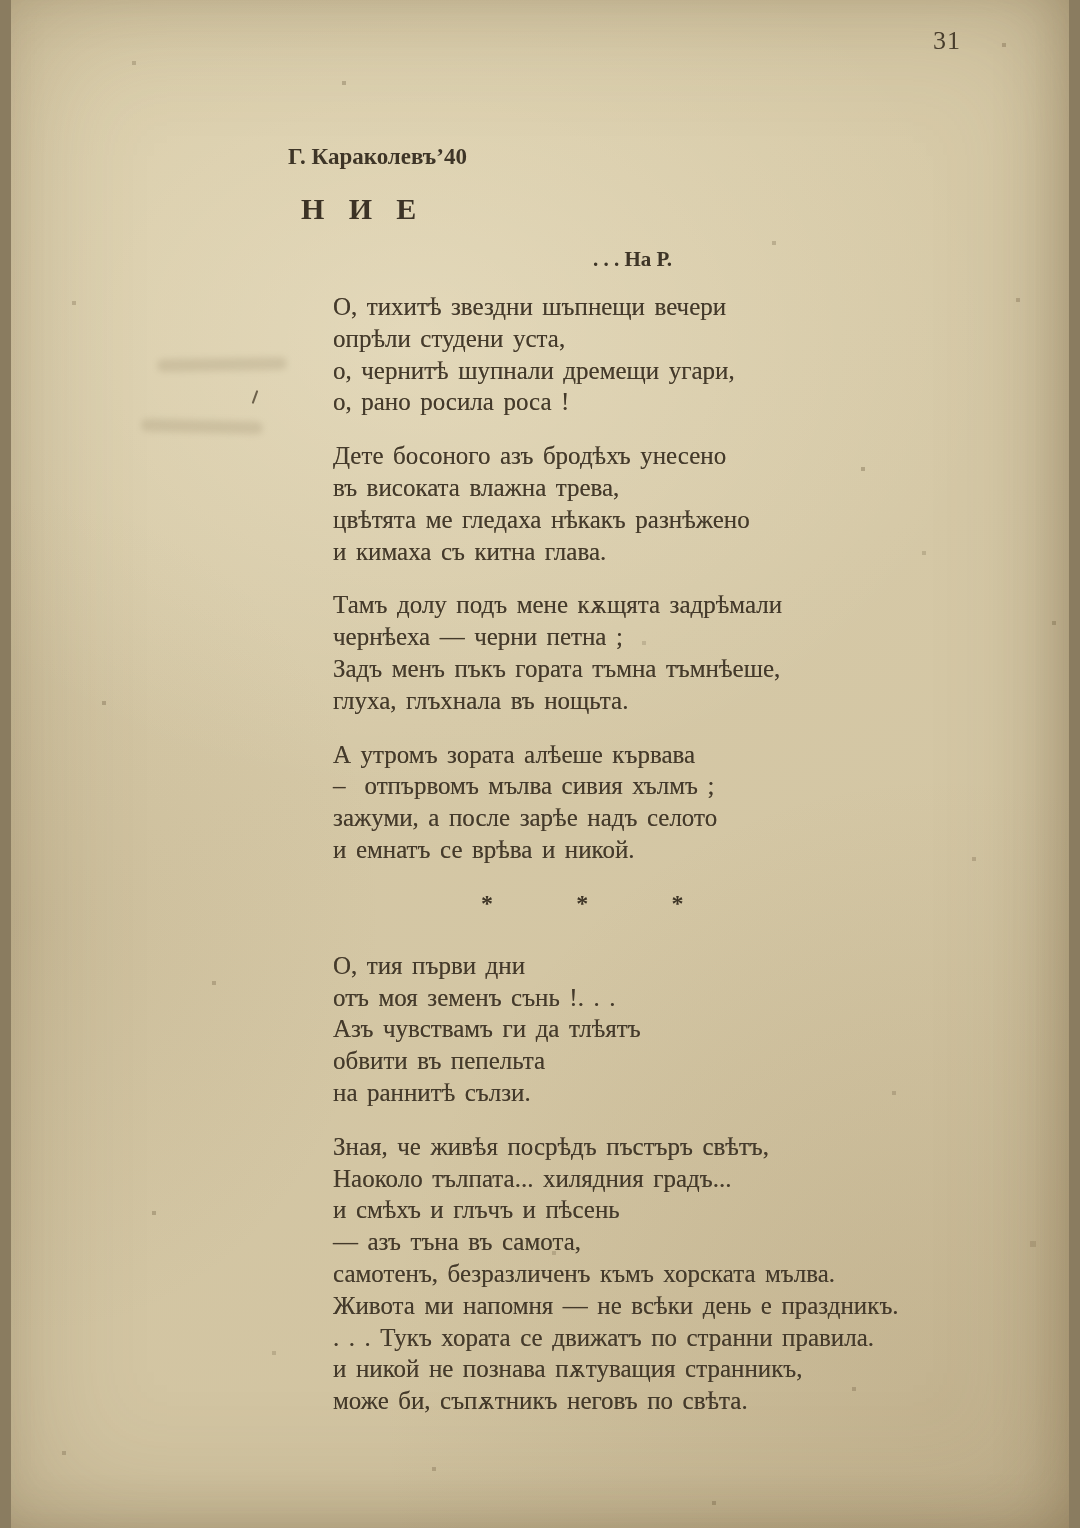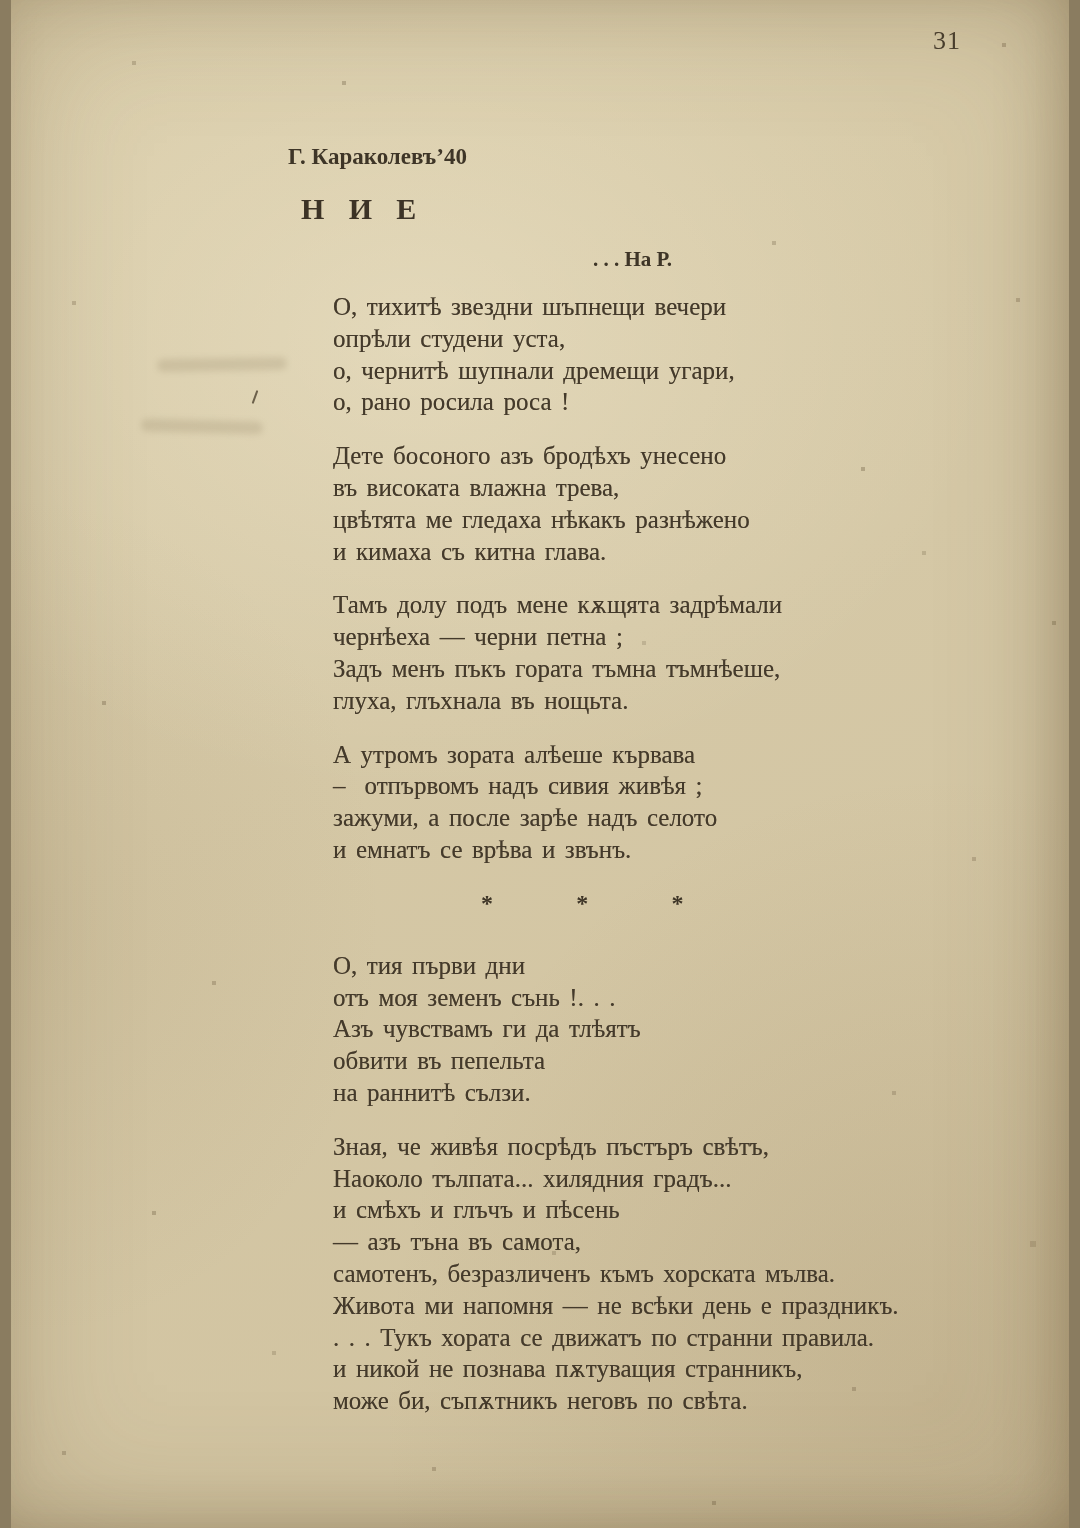--- a/index.html
+++ b/index.html
@@ -126,23 +126,23 @@
       <div class="line">и кимаха съ китна глава.</div>
     </div>
     <div class="stanza">
       <div class="line">Тамъ долу подъ мене кѫщята задрѣмали</div>
       <div class="line">чернѣеха — черни петна ;</div>
       <div class="line">Задъ менъ пъкъ гората тъмна тъмнѣеше,</div>
       <div class="line">глуха, глъхнала въ нощьта.</div>
     </div>
     <div class="stanza">
       <div class="line">А утромъ зората алѣеше кървава</div>
-      <div class="line">–  отпървомъ надъ сивия живѣя ;</div>
+      <div class="line">–  отпървомъ мълва сивия хълмъ ;</div>
       <div class="line">зажуми, а после зарѣе надъ селото</div>
-      <div class="line">и емнатъ се врѣва и звънъ.</div>
+      <div class="line">и емнатъ се врѣва и никой.</div>
     </div>
 
     <div class="separator">*  *  *</div>
 
     <div class="stanza">
       <div class="line">О, тия първи дни</div>
       <div class="line">отъ моя земенъ сънь !. . .</div>
       <div class="line">Азъ чувствамъ ги да тлѣятъ</div>
       <div class="line">обвити въ пепельта</div>
       <div class="line">на раннитѣ сълзи.</div>

